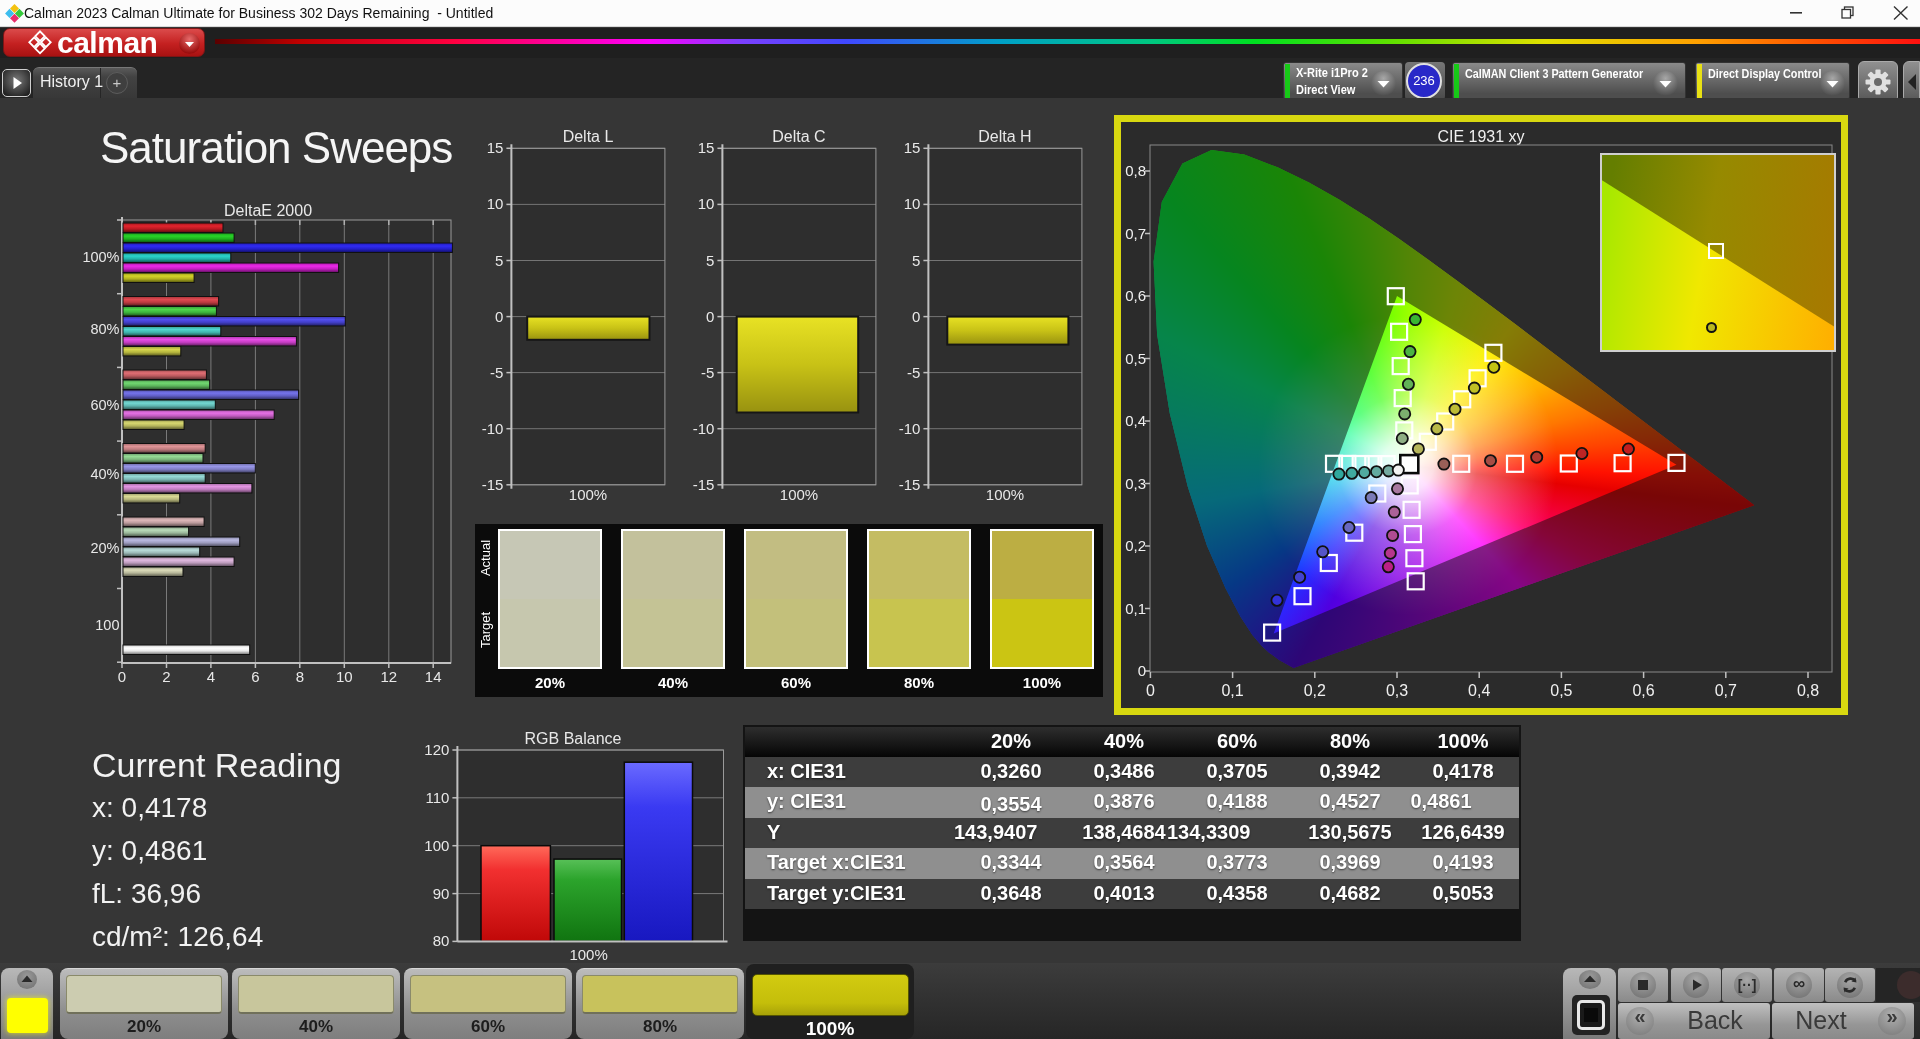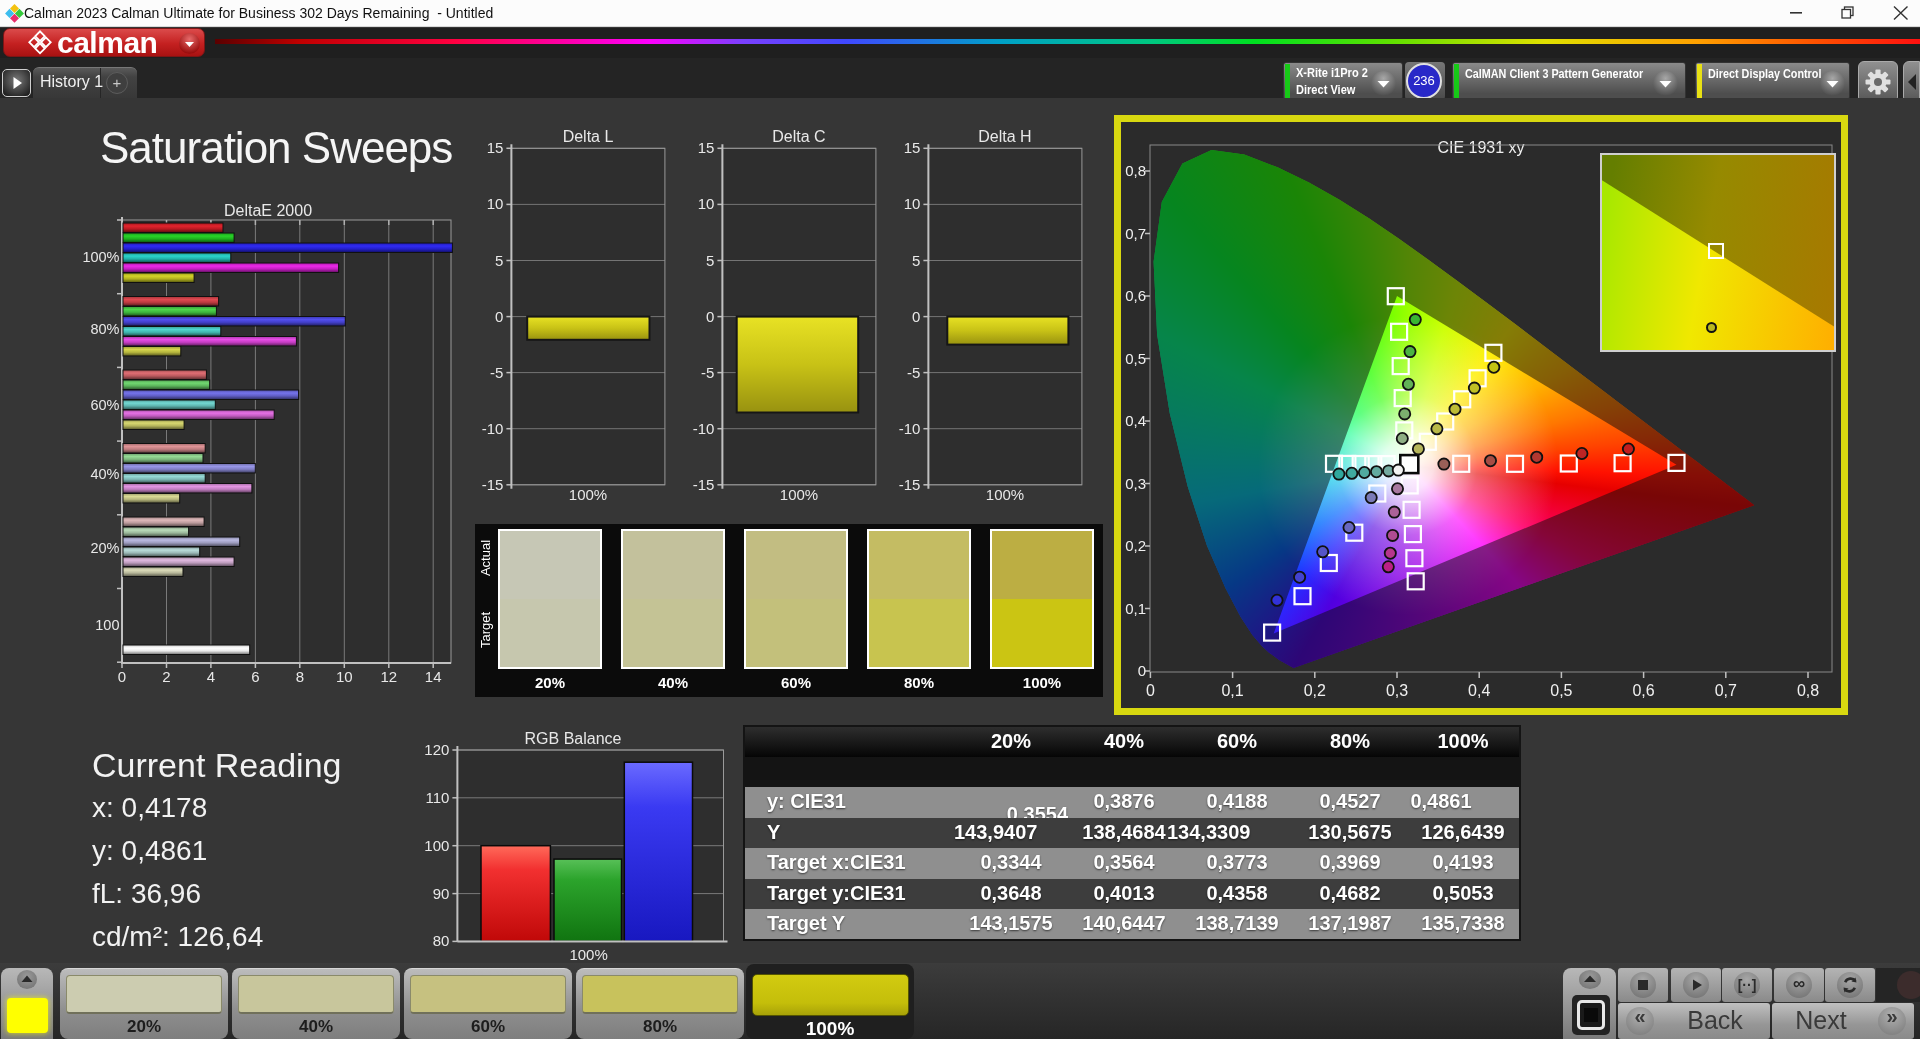--- a/index.html
+++ b/index.html
@@ -517,21 +517,21 @@
   </div>
 <div class="abs" style="left:867px;top:674px;width:104px;text-align:center;font-size:15px;font-weight:bold;color:#fff">80%</div>
 <div class="abs" style="left:990px;top:529px;width:104px;height:140px;border:2px solid #fff;background:#bcae43">
 <div class="abs" style="left:0;top:68px;width:100px;height:68px;background:#cbc513"></div>
   </div>
 <div class="abs" style="left:990px;top:674px;width:104px;text-align:center;font-size:15px;font-weight:bold;color:#fff">100%</div>
 <div class="abs" style="left:485px;top:558px;transform:translate(-50%,-50%) rotate(-90deg);font-size:13px;color:#fff">Actual</div>
 <div class="abs" style="left:485px;top:630px;transform:translate(-50%,-50%) rotate(-90deg);font-size:13px;color:#fff">Target</div>
 <div class="abs" style="left:1114px;top:115px;width:734px;height:600px;border:7px solid #d8d810;background:#2b2b2b"></div>
 <div class="abs" style="left:1121px;top:122px;width:720px;height:586px;font-size:16px;color:#f0f0f0;text-align:center">
-    <div style="margin-top:17px">CIE 1931 xy</div>
+    <div style="margin-top:6px">CIE 1931 xy</div>
   </div>
 <div class="abs" style="left:1150px;top:145px;width:682px;height:527px;
  background:radial-gradient(circle 150px at 257.4px 320.4px, rgba(255,255,255,1) 0px, rgba(255,255,255,0.88) 26px, rgba(255,255,255,0.38) 70px, rgba(255,255,255,0) 150px),conic-gradient(from 0deg at 257.4px 320.4px,#98ff00 0deg,#ccff00 15deg,#ffee00 37deg,#ffb000 59deg,#ff7700 74deg,#ff4400 84deg,#ff1100 92deg,#e60000 97deg,#ff0066 117deg,#ff00ff 137deg,#a800e8 170deg,#5000e0 209deg,#2a2aff 222deg,#0066ff 236deg,#00c8e8 260deg,#00e0c0 276deg,#00ff88 298deg,#00ff33 318deg,#2aff00 338deg,#98ff00 360deg);clip-path:path('M143.5 522.9 L129.1 514.9 L118.8 507.4 L111.8 501.1 L102.4 489.9 L90.5 471.8 L75.4 443.1 L56.9 400.6 L37.7 341.6 L19.7 268.1 L7.1 189.5 L3.6 116.7 L11.8 57.1 L32.4 18.5 L61.5 4.9 L94.3 9.6 L127.6 22.3 L159.0 37.5 L189.1 54.6 L218.9 73.3 L248.3 93.3 L277.7 114.2 L307.1 135.7 L336.4 157.5 L365.5 179.3 L394.0 200.9 L421.7 221.9 L448.2 242.0 L473.2 260.9 L496.0 278.2 L515.8 293.2 L533.2 306.4 L547.7 317.2 L559.4 326.2 L568.8 333.3 L576.3 338.9 L582.3 343.5 L587.3 347.3 L591.4 350.4 L597.2 354.8 L604.3 360.2 Z')"></div>
 <svg class="abs" style="left:1150px;top:145px" width="682" height="527" viewBox="0 0 682 527">
     <path d="M143.5 522.9 L129.1 514.9 L118.8 507.4 L111.8 501.1 L102.4 489.9 L90.5 471.8 L75.4 443.1 L56.9 400.6 L37.7 341.6 L19.7 268.1 L7.1 189.5 L3.6 116.7 L11.8 57.1 L32.4 18.5 L61.5 4.9 L94.3 9.6 L127.6 22.3 L159.0 37.5 L189.1 54.6 L218.9 73.3 L248.3 93.3 L277.7 114.2 L307.1 135.7 L336.4 157.5 L365.5 179.3 L394.0 200.9 L421.7 221.9 L448.2 242.0 L473.2 260.9 L496.0 278.2 L515.8 293.2 L533.2 306.4 L547.7 317.2 L559.4 326.2 L568.8 333.3 L576.3 338.9 L582.3 343.5 L587.3 347.3 L591.4 350.4 L597.2 354.8 L604.3 360.2 Z M526.5 319.8 L247.0 151.0 L123.7 488.5 Z" fill-rule="evenodd" fill="rgba(12,12,12,0.5)"></path>
     <rect x="303.2" y="310.8" width="16" height="16" fill="none" stroke="#fff" stroke-width="2.2"></rect>
     <rect x="357.0" y="310.8" width="16" height="16" fill="none" stroke="#fff" stroke-width="2.2"></rect>
     <rect x="410.8" y="310.5" width="16" height="16" fill="none" stroke="#fff" stroke-width="2.2"></rect>
     <rect x="464.6" y="310.2" width="16" height="16" fill="none" stroke="#fff" stroke-width="2.2"></rect>
     <rect x="518.5" y="309.9" width="16" height="16" fill="none" stroke="#fff" stroke-width="2.2"></rect>
@@ -689,23 +689,31 @@
     <text x="168.6" y="235" font-size="15" fill="#e8e8e8" text-anchor="middle">100%</text>
   </svg>
 <div class="abs" style="left:743px;top:725px;width:778px;height:216px;background:#141414;border:2px solid #141414">
 <div class="abs" style="left:0;top:0;width:774px;height:30px;background:linear-gradient(#2e2e2e,#050505)">
       <div class="abs" style="left:209px;top:3px;width:114px;text-align:center;font-size:20px;font-weight:bold;color:#fff">20%</div>
       <div class="abs" style="left:322px;top:3px;width:114px;text-align:center;font-size:20px;font-weight:bold;color:#fff">40%</div>
       <div class="abs" style="left:435px;top:3px;width:114px;text-align:center;font-size:20px;font-weight:bold;color:#fff">60%</div>
       <div class="abs" style="left:548px;top:3px;width:114px;text-align:center;font-size:20px;font-weight:bold;color:#fff">80%</div>
       <div class="abs" style="left:661px;top:3px;width:114px;text-align:center;font-size:20px;font-weight:bold;color:#fff">100%</div>
     </div>
+<div class="abs" style="left:0;top:30px;width:774px;height:30.4px;background:#3d3d3d">
+      <div class="abs" style="left:22px;top:3px;font-size:20px;font-weight:bold;color:#fff;text-shadow:0 1px 2px rgba(0,0,0,.6)">x: CIE31</div>
+      <div class="abs" style="left:209px;top:3px;width:114px;text-align:center;font-size:20px;font-weight:bold;color:#fff;text-shadow:0 1px 2px rgba(0,0,0,.6)">0,3260</div>
+      <div class="abs" style="left:322px;top:3px;width:114px;text-align:center;font-size:20px;font-weight:bold;color:#fff;text-shadow:0 1px 2px rgba(0,0,0,.6)">0,3486</div>
+      <div class="abs" style="left:435px;top:3px;width:114px;text-align:center;font-size:20px;font-weight:bold;color:#fff;text-shadow:0 1px 2px rgba(0,0,0,.6)">0,3705</div>
+      <div class="abs" style="left:548px;top:3px;width:114px;text-align:center;font-size:20px;font-weight:bold;color:#fff;text-shadow:0 1px 2px rgba(0,0,0,.6)">0,3942</div>
+      <div class="abs" style="left:661px;top:3px;width:114px;text-align:center;font-size:20px;font-weight:bold;color:#fff;text-shadow:0 1px 2px rgba(0,0,0,.6)">0,4178</div>
+    </div>
 <div class="abs" style="left:0;top:60.4px;width:774px;height:30.4px;background:#8f8f8f">
       <div class="abs" style="left:22px;top:3px;font-size:20px;font-weight:bold;color:#fff;text-shadow:0 1px 2px rgba(0,0,0,.6)">y: CIE31</div>
-      <div class="abs" style="left:209px;top:16px;width:114px;text-align:right;font-size:20px;font-weight:bold;color:#fff;text-shadow:0 1px 2px rgba(0,0,0,.6)">0,3554</div>
+      <div class="abs" style="left:209px;top:6px;width:114px;text-align:center;font-size:20px;font-weight:bold;color:#fff;text-shadow:0 1px 2px rgba(0,0,0,.6)">0,3554</div>
       <div class="abs" style="left:322px;top:3px;width:114px;text-align:center;font-size:20px;font-weight:bold;color:#fff;text-shadow:0 1px 2px rgba(0,0,0,.6)">0,3876</div>
       <div class="abs" style="left:435px;top:3px;width:114px;text-align:center;font-size:20px;font-weight:bold;color:#fff;text-shadow:0 1px 2px rgba(0,0,0,.6)">0,4188</div>
       <div class="abs" style="left:548px;top:3px;width:114px;text-align:center;font-size:20px;font-weight:bold;color:#fff;text-shadow:0 1px 2px rgba(0,0,0,.6)">0,4527</div>
       <div class="abs" style="left:639px;top:3px;width:114px;text-align:center;font-size:20px;font-weight:bold;color:#fff;text-shadow:0 1px 2px rgba(0,0,0,.6)">0,4861</div>
     </div>
 <div class="abs" style="left:0;top:90.8px;width:774px;height:30.4px;background:#3d3d3d">
       <div class="abs" style="left:22px;top:3px;font-size:20px;font-weight:bold;color:#fff;text-shadow:0 1px 2px rgba(0,0,0,.6)">Y</div>
       <div class="abs" style="left:209px;top:3px;width:114px;text-align:left;font-size:20px;font-weight:bold;color:#fff;text-shadow:0 1px 2px rgba(0,0,0,.6)">143,9407</div>
       <div class="abs" style="left:322px;top:3px;width:114px;text-align:center;font-size:20px;font-weight:bold;color:#fff;text-shadow:0 1px 2px rgba(0,0,0,.6)">138,4684</div>
       <div class="abs" style="left:422px;top:3px;width:114px;text-align:left;font-size:20px;font-weight:bold;color:#fff;text-shadow:0 1px 2px rgba(0,0,0,.6)">134,3309</div>
@@ -720,28 +728,20 @@
       <div class="abs" style="left:548px;top:3px;width:114px;text-align:center;font-size:20px;font-weight:bold;color:#fff;text-shadow:0 1px 2px rgba(0,0,0,.6)">0,3969</div>
       <div class="abs" style="left:661px;top:3px;width:114px;text-align:center;font-size:20px;font-weight:bold;color:#fff;text-shadow:0 1px 2px rgba(0,0,0,.6)">0,4193</div>
     </div>
 <div class="abs" style="left:0;top:151.6px;width:774px;height:30.4px;background:#3d3d3d">
       <div class="abs" style="left:22px;top:3px;font-size:20px;font-weight:bold;color:#fff;text-shadow:0 1px 2px rgba(0,0,0,.6)">Target y:CIE31</div>
       <div class="abs" style="left:209px;top:3px;width:114px;text-align:center;font-size:20px;font-weight:bold;color:#fff;text-shadow:0 1px 2px rgba(0,0,0,.6)">0,3648</div>
       <div class="abs" style="left:322px;top:3px;width:114px;text-align:center;font-size:20px;font-weight:bold;color:#fff;text-shadow:0 1px 2px rgba(0,0,0,.6)">0,4013</div>
       <div class="abs" style="left:435px;top:3px;width:114px;text-align:center;font-size:20px;font-weight:bold;color:#fff;text-shadow:0 1px 2px rgba(0,0,0,.6)">0,4358</div>
       <div class="abs" style="left:548px;top:3px;width:114px;text-align:center;font-size:20px;font-weight:bold;color:#fff;text-shadow:0 1px 2px rgba(0,0,0,.6)">0,4682</div>
       <div class="abs" style="left:661px;top:3px;width:114px;text-align:center;font-size:20px;font-weight:bold;color:#fff;text-shadow:0 1px 2px rgba(0,0,0,.6)">0,5053</div>
-    </div>
-<div class="abs" style="left:0;top:182.0px;width:774px;height:30.4px;background:#8f8f8f">
-      <div class="abs" style="left:22px;top:3px;font-size:20px;font-weight:bold;color:#fff;text-shadow:0 1px 2px rgba(0,0,0,.6)">Target Y</div>
-      <div class="abs" style="left:209px;top:3px;width:114px;text-align:center;font-size:20px;font-weight:bold;color:#fff;text-shadow:0 1px 2px rgba(0,0,0,.6)">143,1575</div>
-      <div class="abs" style="left:322px;top:3px;width:114px;text-align:center;font-size:20px;font-weight:bold;color:#fff;text-shadow:0 1px 2px rgba(0,0,0,.6)">140,6447</div>
-      <div class="abs" style="left:435px;top:3px;width:114px;text-align:center;font-size:20px;font-weight:bold;color:#fff;text-shadow:0 1px 2px rgba(0,0,0,.6)">138,7139</div>
-      <div class="abs" style="left:548px;top:3px;width:114px;text-align:center;font-size:20px;font-weight:bold;color:#fff;text-shadow:0 1px 2px rgba(0,0,0,.6)">137,1987</div>
-      <div class="abs" style="left:661px;top:3px;width:114px;text-align:center;font-size:20px;font-weight:bold;color:#fff;text-shadow:0 1px 2px rgba(0,0,0,.6)">135,7338</div>
     </div>
 </div>
 <div class="abs" style="left:0;top:963px;width:1920px;height:76px;background:linear-gradient(#3c3c3c,#262626)"></div>
 <div class="abs" style="left:1px;top:968px;width:52px;height:71px;border-radius:8px 8px 0 0;
  background:linear-gradient(#b8b8b8,#7a7a7a)"></div>
 <div class="abs" style="left:17px;top:970px;width:20px;height:19px;border-radius:50%;background:radial-gradient(circle at 50% 35%,#9a9a9a,#6e6e6e)"></div>
 <svg class="abs" style="left:17px;top:970px" width="20" height="19">
     <path d="M10 5.5 L15.5 12 L4.5 12 Z" fill="#2a2a2a"></path>
   </svg>
 <div class="abs" style="left:7px;top:998px;width:41px;height:35px;border-radius:4px;background:#ffff00;box-shadow:0 0 5px 1px rgba(255,255,0,.55)"></div>

